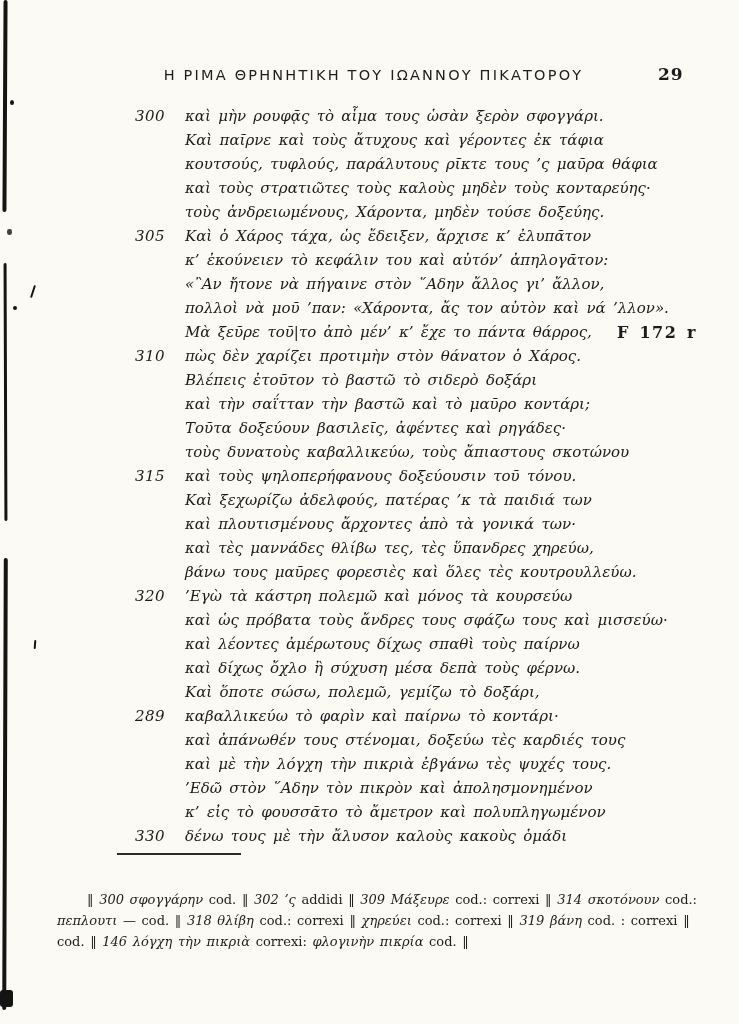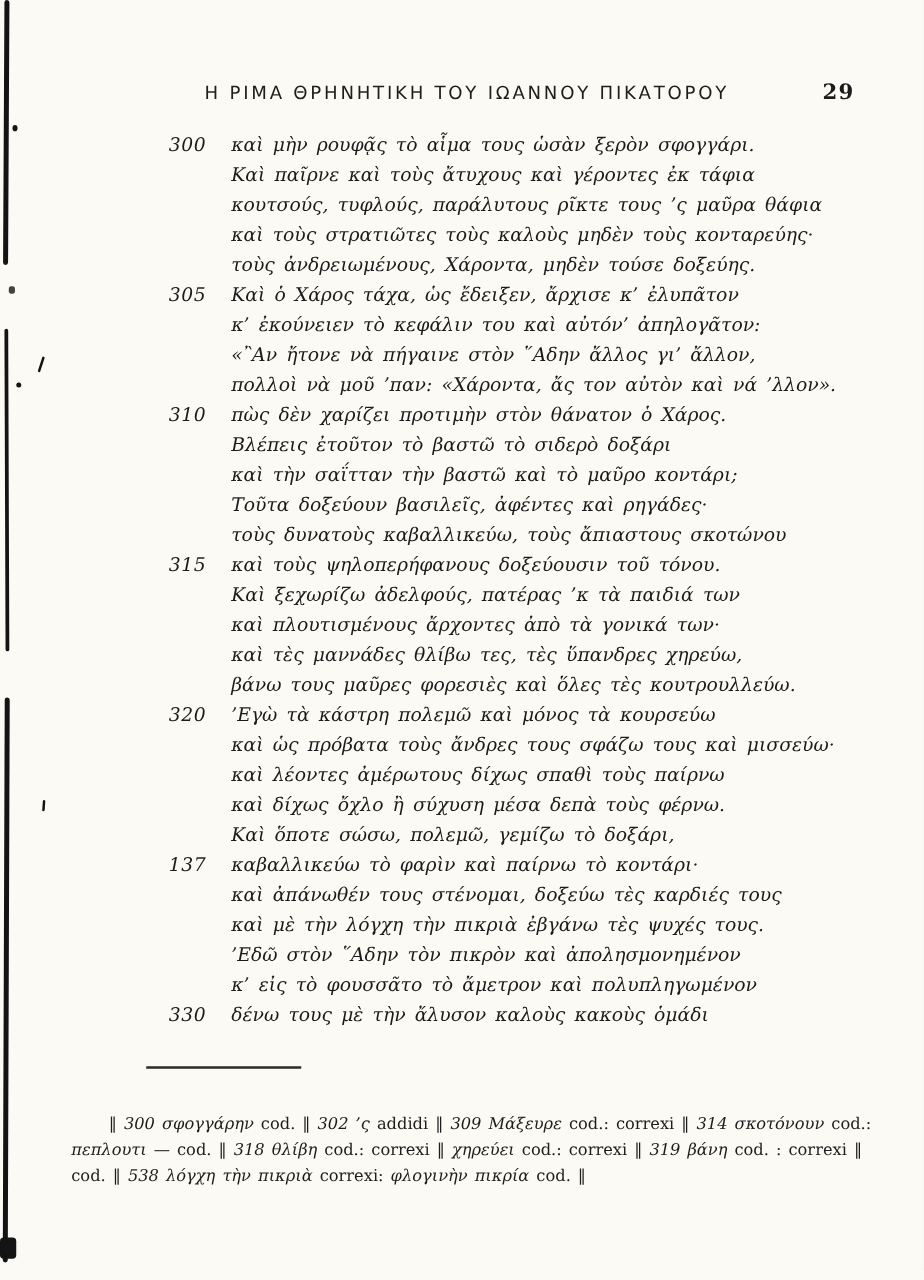--- a/index.html
+++ b/index.html
@@ -95,44 +95,45 @@
   <main class="poem" id="poem">
       <div class="poem-line"><span class="line-num">300</span><span class="line-text">καὶ μὴν ρουφᾷς τὸ αἷμα τους ὡσὰν ξερὸν σφογγάρι.</span></div>
       <div class="poem-line"><span class="line-text">Καὶ παῖρνε καὶ τοὺς ἄτυχους καὶ γέροντες ἐκ τάφια</span></div>
       <div class="poem-line"><span class="line-text">κουτσούς, τυφλούς, παράλυτους ρῖκτε τους ’ς μαῦρα θάφια</span></div>
       <div class="poem-line"><span class="line-text">καὶ τοὺς στρατιῶτες τοὺς καλοὺς μηδὲν τοὺς κονταρεύης·</span></div>
       <div class="poem-line"><span class="line-text">τοὺς ἀνδρειωμένους, Χάροντα, μηδὲν τούσε δοξεύης.</span></div>
       <div class="poem-line"><span class="line-num">305</span><span class="line-text">Καὶ ὁ Χάρος τάχα, ὡς ἔδειξεν, ἄρχισε κ’ ἐλυπᾶτον</span></div>
       <div class="poem-line"><span class="line-text">κ’ ἐκούνειεν τὸ κεφάλιν του καὶ αὐτόν’ ἀπηλογᾶτον:</span></div>
       <div class="poem-line"><span class="line-text">«῍Αν ἤτονε νὰ πήγαινε στὸν ῞Αδην ἄλλος γι’ ἄλλον,</span></div>
       <div class="poem-line"><span class="line-text">πολλοὶ νὰ μοῦ ’παν: «Χάροντα, ἄς τον αὐτὸν καὶ νά ’λλον».</span></div>
+      <div class="poem-line"><span class="line-text">Μὰ ξεῦρε τοῦ|το ἀπὸ μέν’ κ’ ἔχε το πάντα θάρρος,</span><span class="margin-note">F 172 r</span></div>
       <div class="poem-line"><span class="line-num">310</span><span class="line-text">πὼς δὲν χαρίζει προτιμὴν στὸν θάνατον ὁ Χάρος.</span></div>
       <div class="poem-line"><span class="line-text">Βλέπεις ἐτοῦτον τὸ βαστῶ τὸ σιδερὸ δοξάρι</span></div>
       <div class="poem-line"><span class="line-text">καὶ τὴν σαΐτταν τὴν βαστῶ καὶ τὸ μαῦρο κοντάρι;</span></div>
       <div class="poem-line"><span class="line-text">Τοῦτα δοξεύουν βασιλεῖς, ἀφέντες καὶ ρηγάδες·</span></div>
       <div class="poem-line"><span class="line-text">τοὺς δυνατοὺς καβαλλικεύω, τοὺς ἄπιαστους σκοτώνου</span></div>
       <div class="poem-line"><span class="line-num">315</span><span class="line-text">καὶ τοὺς ψηλοπερήφανους δοξεύουσιν τοῦ τόνου.</span></div>
       <div class="poem-line"><span class="line-text">Καὶ ξεχωρίζω ἀδελφούς, πατέρας ’κ τὰ παιδιά των</span></div>
       <div class="poem-line"><span class="line-text">καὶ πλουτισμένους ἄρχοντες ἀπὸ τὰ γονικά των·</span></div>
       <div class="poem-line"><span class="line-text">καὶ τὲς μαννάδες θλίβω τες, τὲς ὕπανδρες χηρεύω,</span></div>
       <div class="poem-line"><span class="line-text">βάνω τους μαῦρες φορεσιὲς καὶ ὅλες τὲς κουτρουλλεύω.</span></div>
       <div class="poem-line"><span class="line-num">320</span><span class="line-text">’Εγὼ τὰ κάστρη πολεμῶ καὶ μόνος τὰ κουρσεύω</span></div>
       <div class="poem-line"><span class="line-text">καὶ ὡς πρόβατα τοὺς ἄνδρες τους σφάζω τους καὶ μισσεύω·</span></div>
       <div class="poem-line"><span class="line-text">καὶ λέοντες ἀμέρωτους δίχως σπαθὶ τοὺς παίρνω</span></div>
       <div class="poem-line"><span class="line-text">καὶ δίχως ὄχλο ἢ σύχυση μέσα δεπὰ τοὺς φέρνω.</span></div>
       <div class="poem-line"><span class="line-text">Καὶ ὅποτε σώσω, πολεμῶ, γεμίζω τὸ δοξάρι,</span></div>
-      <div class="poem-line"><span class="line-num">137</span><span class="line-text">καβαλλικεύω τὸ φαρὶν καὶ παίρνω τὸ κοντάρι·</span></div>
+      <div class="poem-line"><span class="line-num">289</span><span class="line-text">καβαλλικεύω τὸ φαρὶν καὶ παίρνω τὸ κοντάρι·</span></div>
       <div class="poem-line"><span class="line-text">καὶ ἀπάνωθέν τους στένομαι, δοξεύω τὲς καρδιές τους</span></div>
       <div class="poem-line"><span class="line-text">καὶ μὲ τὴν λόγχη τὴν πικριὰ ἐβγάνω τὲς ψυχές τους.</span></div>
       <div class="poem-line"><span class="line-text">’Εδῶ στὸν ῞Αδην τὸν πικρὸν καὶ ἀπολησμονημένον</span></div>
       <div class="poem-line"><span class="line-text">κ’ εἰς τὸ φουσσᾶτο τὸ ἄμετρον καὶ πολυπληγωμένον</span></div>
       <div class="poem-line"><span class="line-num">330</span><span class="line-text">δένω τους μὲ τὴν ἄλυσον καλοὺς κακοὺς ὁμάδι</span></div>
     </main>
 
   <div class="footnote-rule"></div>
 
   <section class="apparatus" id="apparatus">
       <div class="app-line first"><span class="lat">‖ </span><span class="gk">300 σφογγάρην </span><span class="lat">cod. ‖ </span><span class="gk">302 ’ς </span><span class="lat">addidi ‖ </span><span class="gk">309 Μάξευρε </span><span class="lat">cod.: correxi ‖ </span><span class="gk">314 σκοτόνουν </span><span class="lat">cod.:</span></div>
       <div class="app-line"><span class="gk">πεπλουτι</span><span class="lat"> — cod. ‖ </span><span class="gk">318 θλίβη </span><span class="lat">cod.: correxi ‖ </span><span class="gk">χηρεύει </span><span class="lat">cod.: correxi ‖ </span><span class="gk">319 βάνη </span><span class="lat">cod. : correxi ‖</span></div>
-      <div class="app-line"><span class="lat">cod. ‖ </span><span class="gk">538 λόγχη τὴν πικριὰ </span><span class="lat">correxi: </span><span class="gk">φλογινὴν πικρία </span><span class="lat">cod. ‖</span></div>
+      <div class="app-line"><span class="lat">cod. ‖ </span><span class="gk">146 λόγχη τὴν πικριὰ </span><span class="lat">correxi: </span><span class="gk">φλογινὴν πικρία </span><span class="lat">cod. ‖</span></div>
     </section>
 
 </div>
 
 </body></html>

